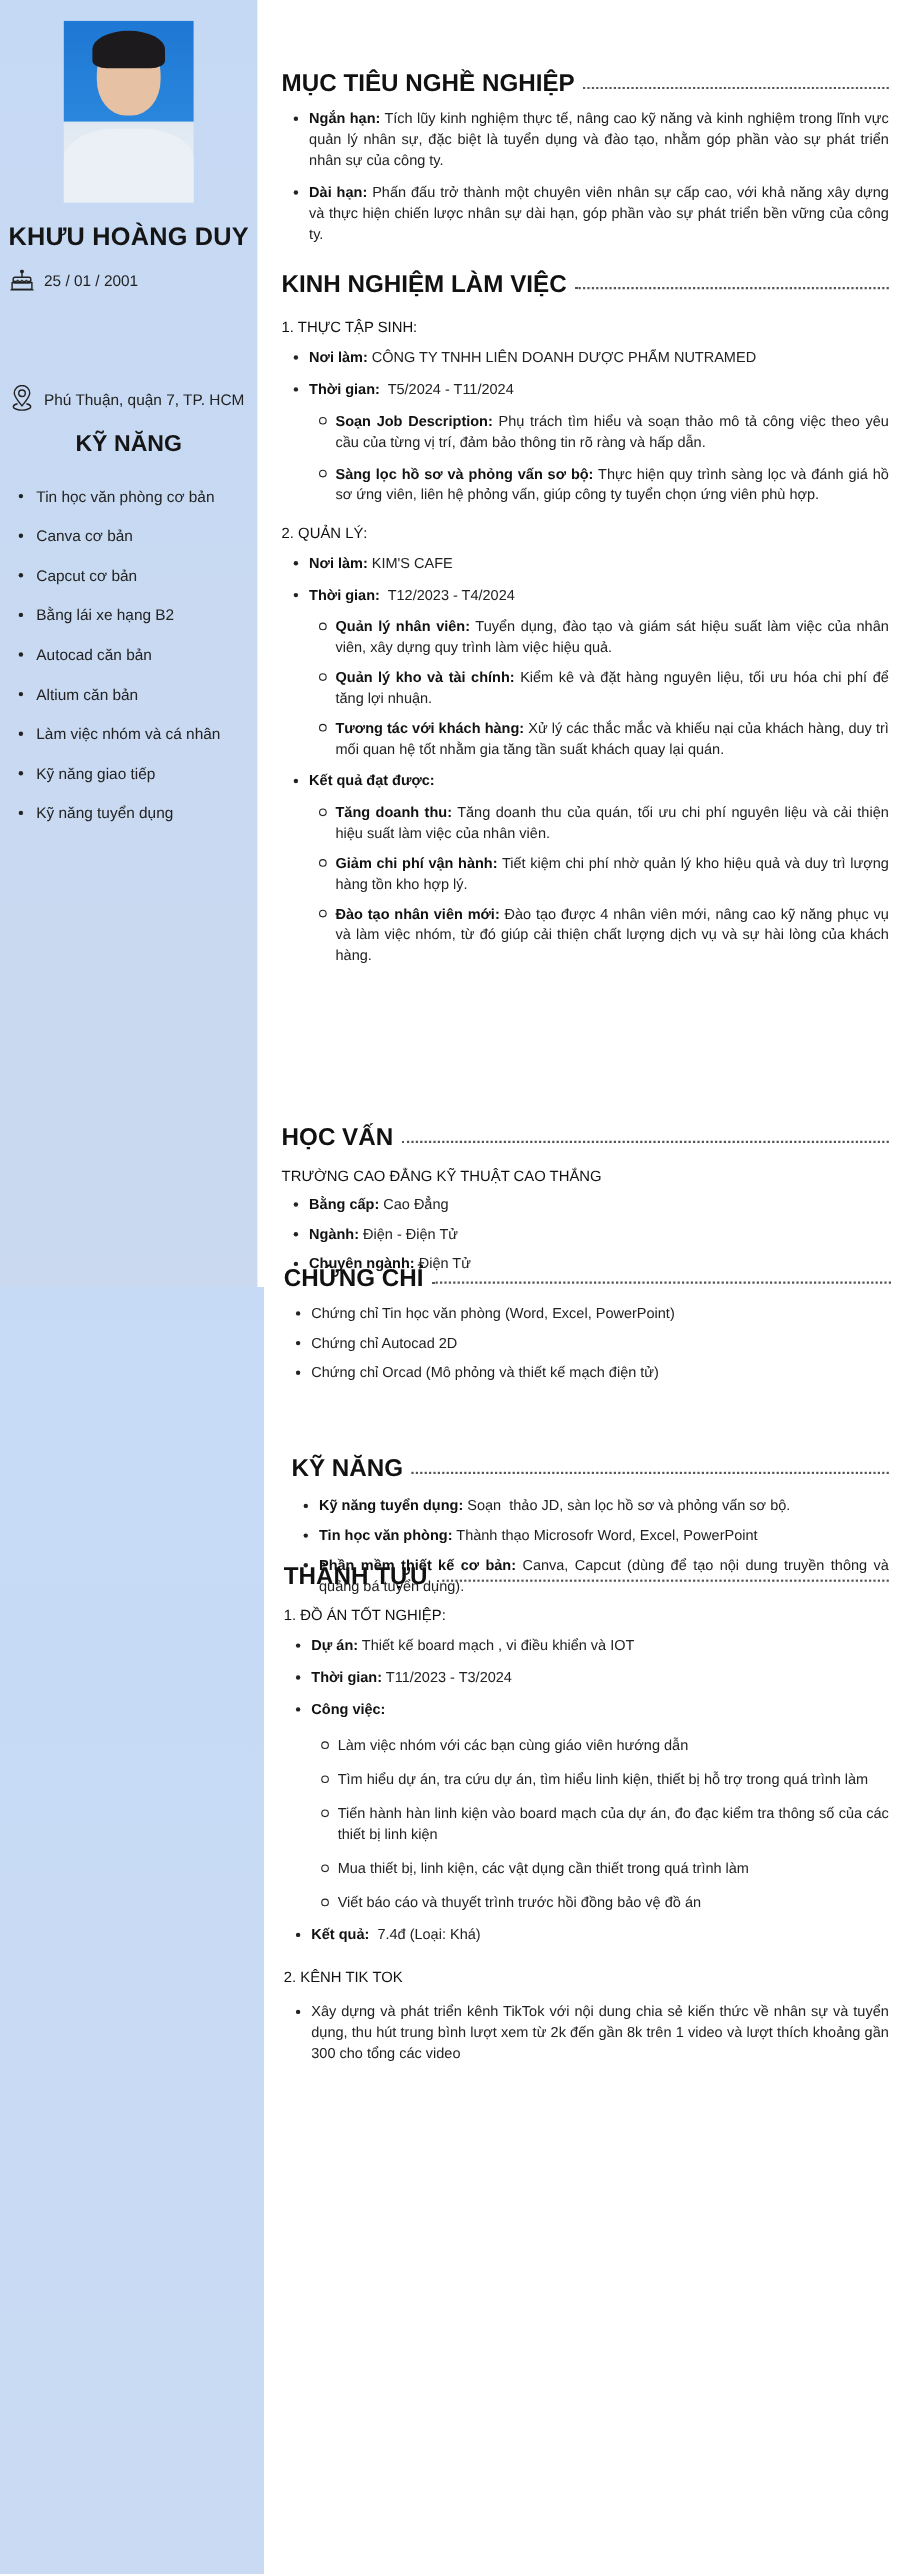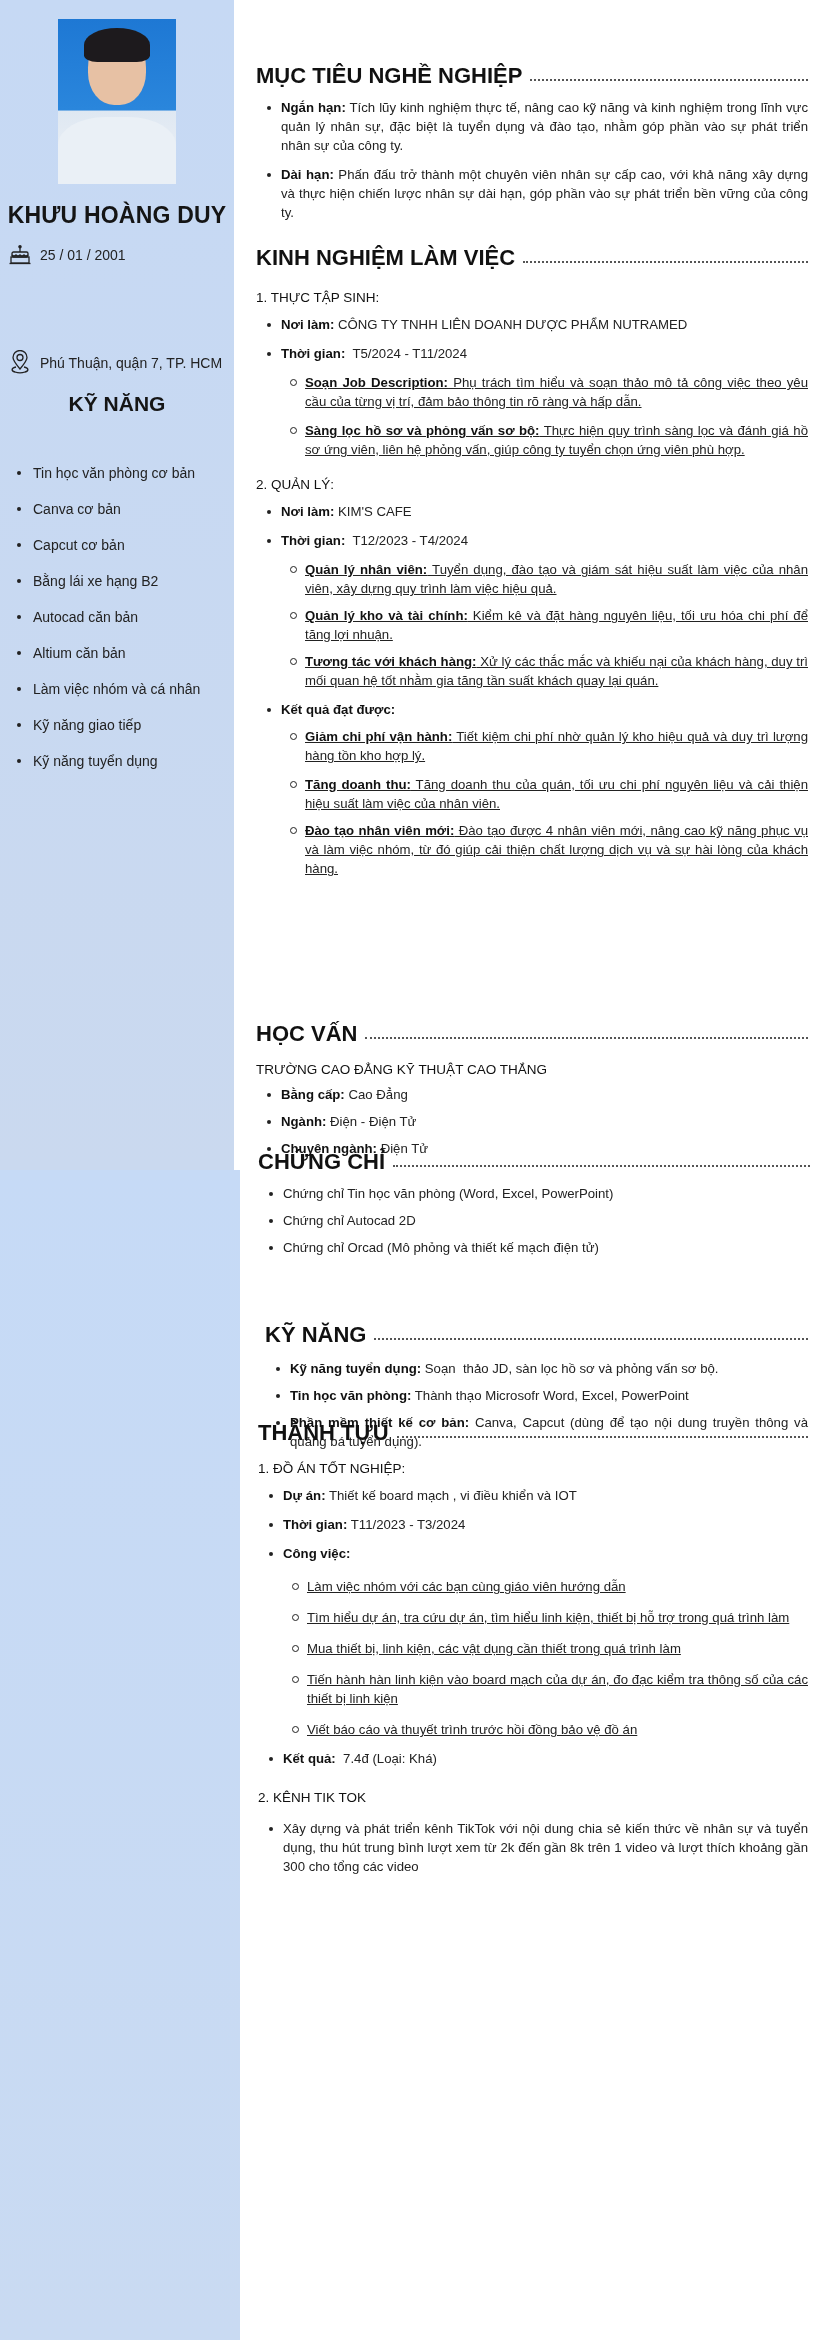--- a/index.html
+++ b/index.html
@@ -21,32 +21,32 @@
   .photo .hair { position: absolute; left: 26px; top: 9px; width: 66px; height: 34px; border-radius: 50% 50% 20% 20%; background: #1d1a1d; }
   .photo .shirt { position: absolute; left: 0; top: 98px; width: 118px; height: 70px; background: #eaf0f6; border-radius: 40% 40% 0 0; }
 
   .name { position: absolute; left: 0; width: 234px; top: 202px; text-align: center; font-size: 23px; font-weight: bold; color: #151515; letter-spacing: 0.2px; }
   .info-row { position: absolute; left: 9px; display: flex; align-items: center; font-size: 14px; color: #222; }
   .info-row .ic { width: 22px; height: 22px; margin-right: 9px; display: inline-flex; align-items: center; justify-content: center; }
   .row-dob { top: 244px; }
   .row-addr { top: 352px; }
 
   .side-title { position: absolute; left: 0; width: 234px; top: 392px; text-align: center; font-size: 21px; font-weight: bold; color: #151515; }
-  .side-skills { position: absolute; left: 16px; top: 455px; list-style: none; }
+  .side-skills { position: absolute; left: 16px; top: 433px; list-style: none; }
   .side-skills li { font-size: 14px; height: 36px; display: flex; align-items: center; color: #222; }
   .side-skills li::before { content: ""; width: 4px; height: 4px; border-radius: 50%; background: #222; margin-right: 12px; margin-left: 1px; }
 
   .main { position: absolute; left: 256px; width: 552px; font-size: 13.2px; line-height: 19px; color: #222; }
   .sec-title { display: flex; align-items: center; font-size: 22px; font-weight: bold; color: #111; line-height: 28px; white-space: nowrap; }
   .sec-title .dots { flex: 1; margin-left: 8px; height: 0; border-bottom: 2px dotted #555; margin-top: 8px; }
   .sub-title { font-weight: normal; font-size: 13.5px; color: #111; text-transform: none; }
   ul.l1 { list-style: none; padding-left: 25px; }
   ul.l1 > li { position: relative; margin-top: 8px; text-align: justify; }
   ul.l1 > li::before { content: ""; position: absolute; left: -14px; top: 8px; width: 4px; height: 4px; border-radius: 50%; background: #222; }
-  ul.l2 { list-style: none; padding-left: 24px; text-decoration: underline; }
+  ul.l2 { list-style: none; padding-left: 24px; }
   ul.l2 > li { position: relative; margin-top: 8px; text-align: justify; }
   ul.l2 > li::before { content: ""; position: absolute; left: -15px; top: 6px; width: 5px; height: 5px; border-radius: 50%; border: 1px solid #222; }
   b { font-weight: bold; color: #111; }
 
   .m-goal { top: 62px; }
   .m-exp { top: 244px; }
   .m-edu { top: 1020px; }
   .m-cert { top: 1148px; left: 258px; }
   .m-skills { top: 1321px; left: 265px; width: 543px; }
   .m-ach { top: 1419px; left: 258px; width: 550px; }
@@ -136,22 +136,22 @@
       <li><b>Nơi làm:</b><span> KIM'S CAFE</span></li>
       <li style="margin-top:10px"><b>Thời gian:</b><span style="white-space:pre">  T12/2023 - T4/2024</span>
         <ul class="l2">
           <li style="margin-top:10px"><b>Quản lý nhân viên:</b><span> Tuyển dụng, đào tạo và giám sát hiệu suất làm việc của nhân viên, xây dựng quy trình làm việc hiệu quả.</span></li>
           <li><b>Quản lý kho và tài chính:</b><span> Kiểm kê và đặt hàng nguyên liệu, tối ưu hóa chi phí để tăng lợi nhuận.</span></li>
           <li><b>Tương tác với khách hàng:</b><span> Xử lý các thắc mắc và khiếu nại của khách hàng, duy trì mối quan hệ tốt nhằm gia tăng tần suất khách quay lại quán.</span></li>
         </ul>
       </li>
       <li style="margin-top:10px"><b>Kết quả đạt được:</b>
         <ul class="l2">
+          <li style="margin-top:10px"><b>Tăng doanh thu:</b><span> Tăng doanh thu của quán, tối ưu chi phí nguyên liệu và cải thiện hiệu suất làm việc của nhân viên.</span></li>
           <li><b>Giảm chi phí vận hành:</b><span> Tiết kiệm chi phí nhờ quản lý kho hiệu quả và duy trì lượng hàng tồn kho hợp lý.</span></li>
-          <li style="margin-top:10px"><b>Tăng doanh thu:</b><span> Tăng doanh thu của quán, tối ưu chi phí nguyên liệu và cải thiện hiệu suất làm việc của nhân viên.</span></li>
           <li><b>Đào tạo nhân viên mới:</b><span> Đào tạo được 4 nhân viên mới, nâng cao kỹ năng phục vụ và làm việc nhóm, từ đó giúp cải thiện chất lượng dịch vụ và sự hài lòng của khách hàng.</span></li>
         </ul>
       </li>
     </ul>
   </section>
 
   <section class="main m-edu">
     <div class="sec-title">
       <span>HỌC VẤN</span>
         <span class="dots"></span>
@@ -199,22 +199,22 @@
       <span class="dots"></span>
   </div>
   <div class="sub-title" style="margin-top:12px">1. ĐỒ ÁN TỐT NGHIỆP:</div>
   <ul class="l1">
     <li><b>Dự án:</b><span> Thiết kế board mạch , vi điều khiển và IOT</span></li>
     <li style="margin-top:10px"><b>Thời gian:</b><span> T11/2023 - T3/2024</span></li>
     <li style="margin-top:10px"><b>Công việc:</b>
       <ul class="l2">
         <li style="margin-top:14px">Làm việc nhóm với các bạn cùng giáo viên hướng dẫn</li>
         <li style="margin-top:12px">Tìm hiểu dự án, tra cứu dự án, tìm hiểu linh kiện, thiết bị hỗ trợ trong quá trình làm</li>
+        <li style="margin-top:12px">Tiến hành hàn linh kiện vào board mạch của dự án, đo đạc kiểm tra thông số của các thiết bị linh kiện</li>
         <li style="margin-top:12px">Mua thiết bị, linh kiện, các vật dụng cần thiết trong quá trình làm</li>
-        <li style="margin-top:12px">Tiến hành hàn linh kiện vào board mạch của dự án, đo đạc kiểm tra thông số của các thiết bị linh kiện</li>
         <li style="margin-top:12px">Viết báo cáo và thuyết trình trước hồi đồng bảo vệ đồ án</li>
       </ul>
     </li>
     <li style="margin-top:10px"><b>Kết quả:</b><span style="white-space:pre">  7.4đ (Loại: Khá)</span></li>
   </ul>
 
   <div class="sub-title" style="margin-top:20px">2. KÊNH TIK TOK</div>
   <ul class="l1">
     <li style="margin-top:12px">Xây dựng và phát triển kênh TikTok với nội dung chia sẻ kiến thức về nhân sự và tuyển dụng, thu hút trung bình lượt xem từ 2k đến gần 8k trên 1 video và lượt thích khoảng gần 300 cho tổng các video</li>
   </ul>

